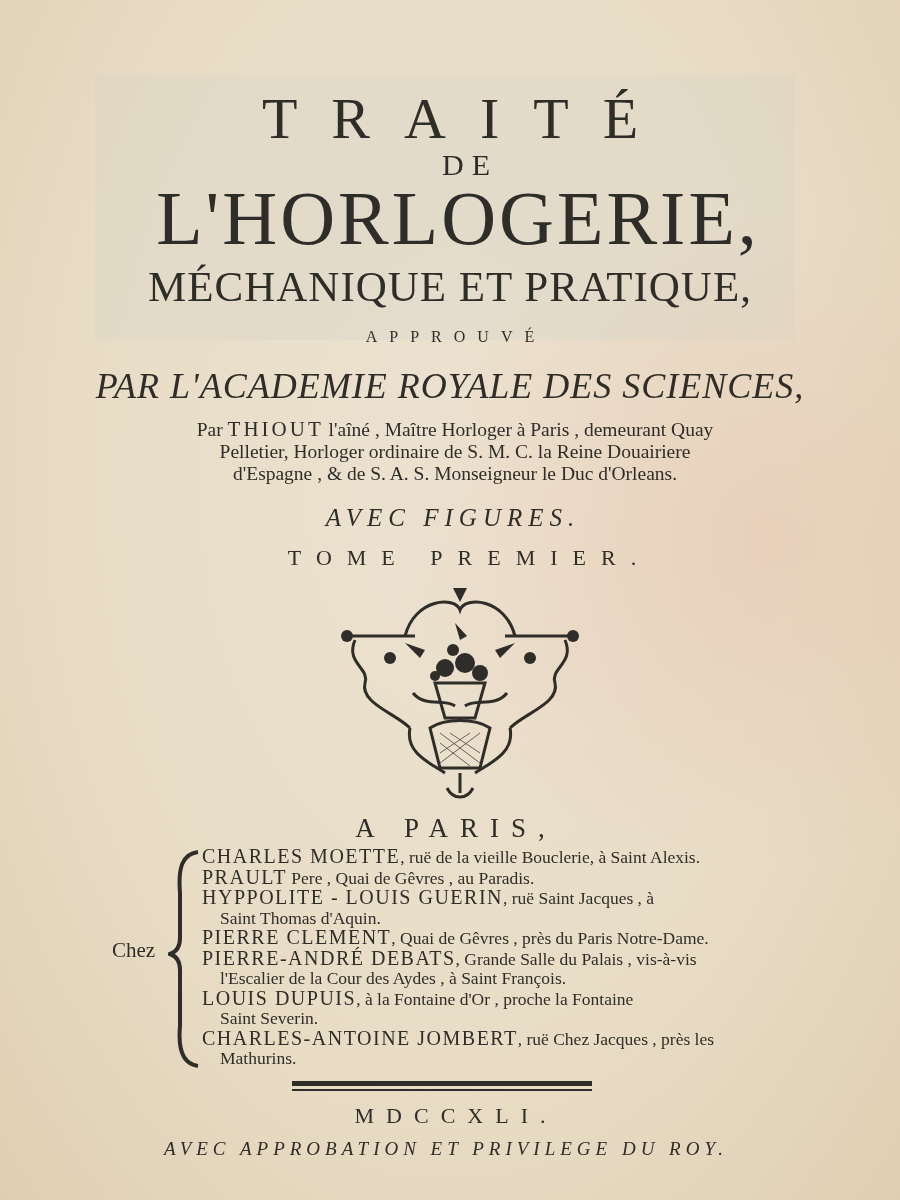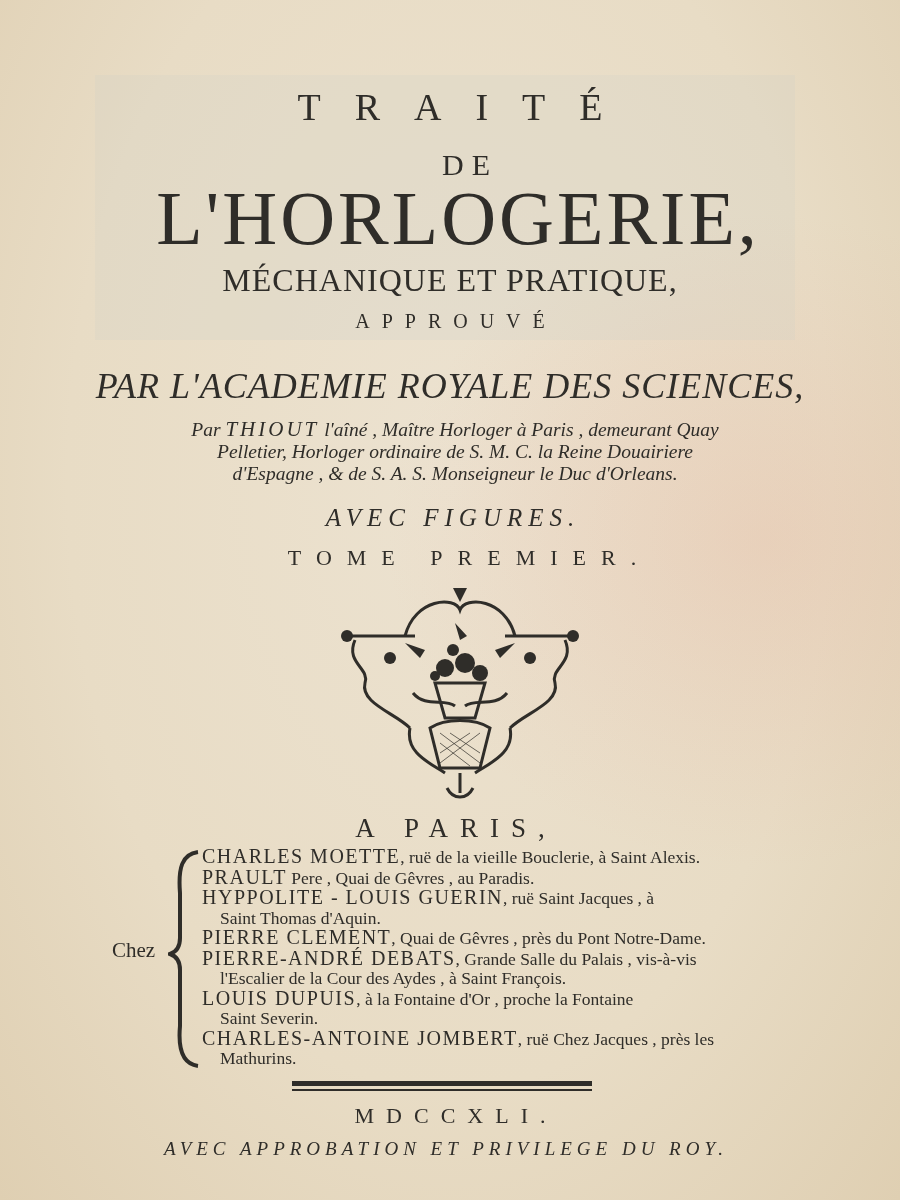--- a/index.html
+++ b/index.html
@@ -14,30 +14,30 @@
     background:
       radial-gradient(ellipse at 85% 45%, rgba(230,170,150,0.25), rgba(0,0,0,0) 35%),
       radial-gradient(ellipse at 50% 40%, #ece2d0 0%, #e8dcc5 60%, #dfcfb2 100%);
   }
   .shadow-block {
     position:absolute; left:95px; top:75px; width:700px; height:265px;
     background:rgba(200,205,200,0.18);
   }
   .line { position:absolute; left:0; width:900px; text-align:center; white-space:nowrap; }
 
-  .t-traite { top:85px; font-size:38px; letter-spacing:34px; text-indent:34px; }
+  .t-traite { top:85px; font-size:58px; letter-spacing:34px; text-indent:34px; }
   .t-de { top:148px; font-size:30px; letter-spacing:8px; text-indent:8px;padding-left:16px; }
   .t-horlogerie { top:175px; font-size:76px; letter-spacing:3px; left:8px; }
-  .t-mech { top:262px; font-size:32px; letter-spacing:1px; }
-  .t-approuve { top:310px; font-size:20px; letter-spacing:12px; text-indent:12px; }
+  .t-mech { top:262px; font-size:43px; letter-spacing:1px; }
+  .t-approuve { top:328px; font-size:16px; letter-spacing:12px; text-indent:12px; }
   .t-academie { top:365px; font-size:36px; font-style:italic; letter-spacing:1px; }
 
   .author {
     position:absolute; left:110px; width:690px; top:418px;
-    font-size:19.5px; line-height:22px; text-align:center;font-style:italic;
+    font-size:19.5px; line-height:22px; text-align:center;
   }
   .author .spaced { letter-spacing:3px; font-size:21px; }
 
   .t-avec { top:504px; font-size:25px; font-style:italic; letter-spacing:6px; text-indent:6px; }
   .t-tome { top:545px; font-size:22px; letter-spacing:15px; text-indent:15px;margin-left:12px; }
 
   .ornament { position:absolute; left:335px; top:588px; width:250px; height:212px; }
 
   .t-paris { top:813px; font-size:27px; letter-spacing:12px; text-indent:12px; }
 
@@ -128,21 +128,21 @@
       <span class="name">CHARLES MOETTE</span><span>, ruë de la vieille Bouclerie, à Saint Alexis.</span>
     </p>
     <p class="seller">
       <span class="name">PRAULT</span><span> Pere , Quai de Gêvres , au Paradis.</span>
     </p>
     <p class="seller">
       <span class="name">HYPPOLITE - LOUIS GUERIN</span><span>, ruë Saint Jacques , à</span>
       <span class="cont">Saint Thomas d'Aquin.</span>
     </p>
     <p class="seller">
-      <span class="name">PIERRE CLEMENT</span><span>, Quai de Gêvres , près du Pont Notre-Dame.</span>
+      <span class="name">PIERRE CLEMENT</span><span>, Quai de Gêvres , près du Paris Notre-Dame.</span>
     </p>
     <p class="seller">
       <span class="name">PIERRE-ANDRÉ DEBATS</span><span>, Grande Salle du Palais , vis-à-vis</span>
       <span class="cont">l'Escalier de la Cour des Aydes , à Saint François.</span>
     </p>
     <p class="seller">
       <span class="name">LOUIS DUPUIS</span><span>, à la Fontaine d'Or , proche la Fontaine</span>
       <span class="cont">Saint Severin.</span>
     </p>
     <p class="seller">

